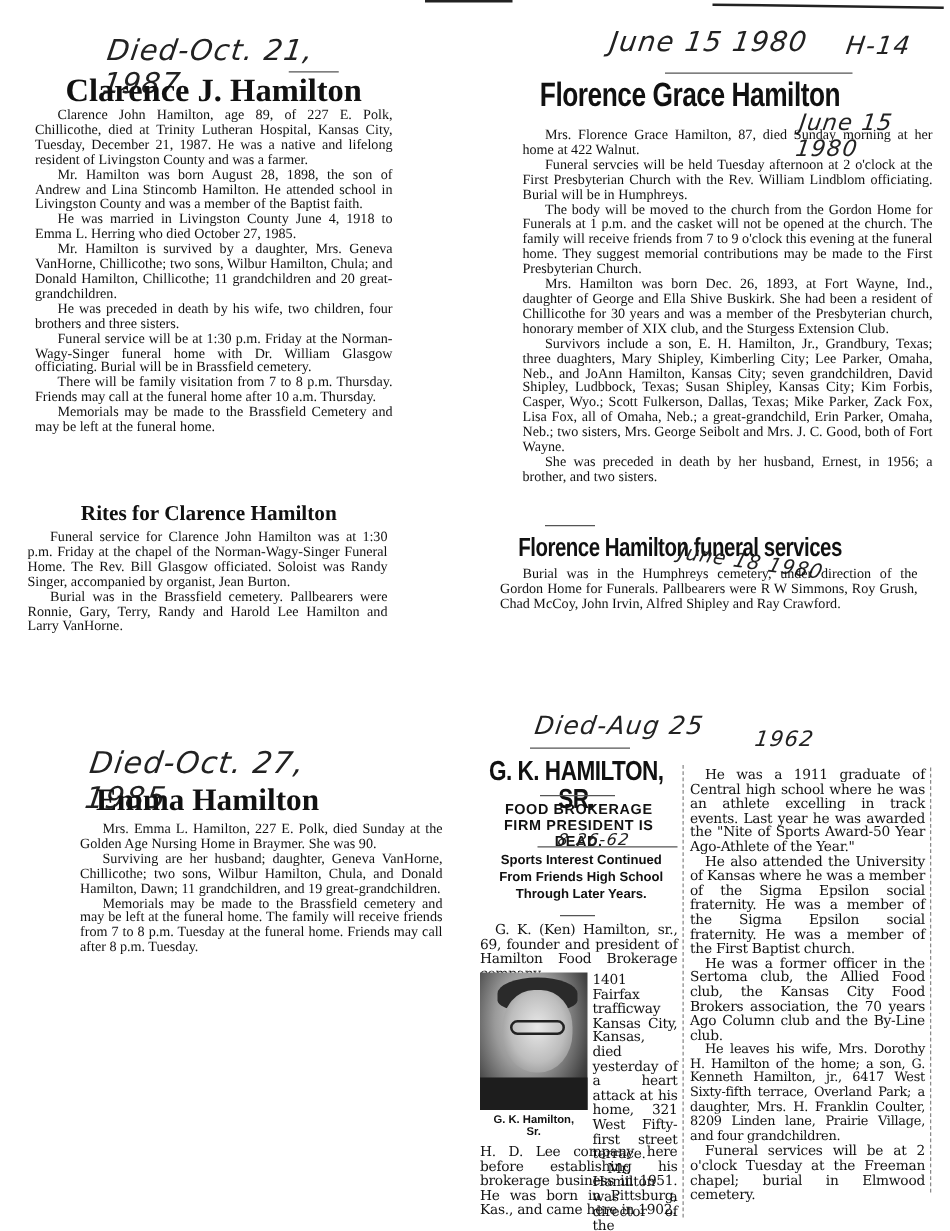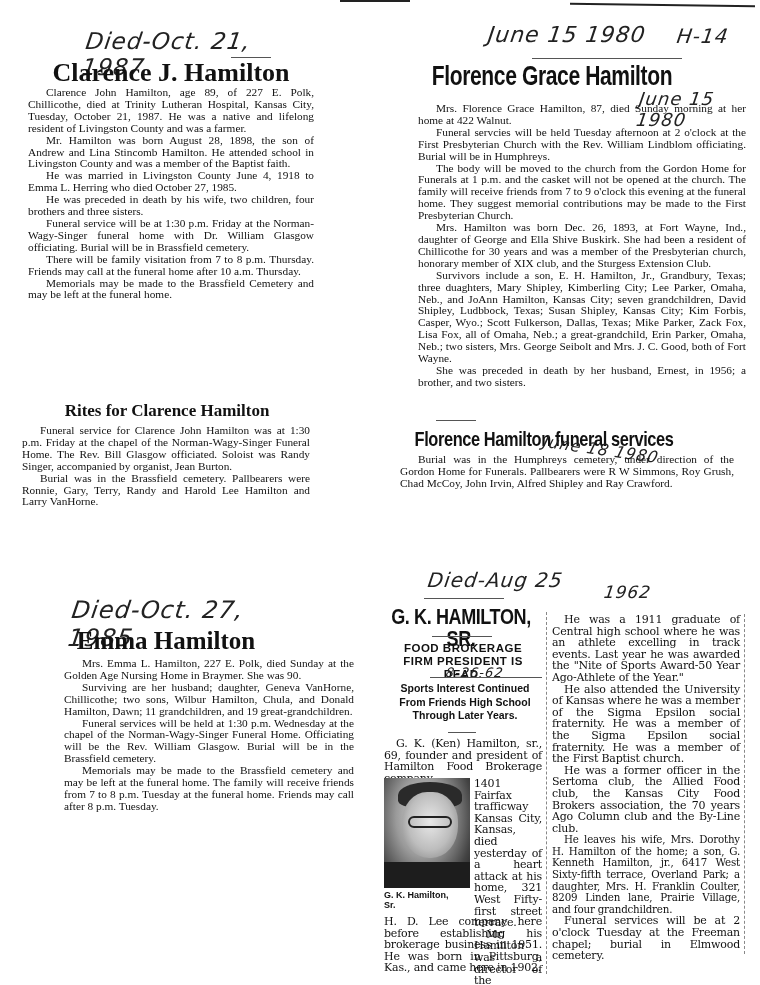--- a/index.html
+++ b/index.html
@@ -10,36 +10,37 @@
   .head-cond { font-family:"Liberation Sans","DejaVu Sans",sans-serif; font-weight:bold; color:#111; margin:0; text-align:center; line-height:1; transform:scaleX(0.78); transform-origin:center; letter-spacing:-0.5px; }
   .body p { margin:0; text-indent:18px; text-align:justify; font-size:11.3px; line-height:11.9px; }
   .rule { position:absolute; height:2px; background:#222; }
   .rule.thin { height:1px; background:#555; }
   .vrule { position:absolute; width:0; border-left:1px dashed #888; }
   .photo { position:absolute; background:radial-gradient(ellipse at 45% 35%, #d9d9d9 0%, #9a9a9a 40%, #444 75%, #1a1a1a 100%); }
   .photo .face { position:absolute; left:18px; top:14px; width:56px; height:66px; border-radius:45% 45% 48% 48%; background:radial-gradient(ellipse at 50% 45%, #e8e8e8 0%, #bdbdbd 55%, #7a7a7a 100%); }
   .photo .hair { position:absolute; left:14px; top:4px; width:64px; height:26px; border-radius:50% 50% 30% 30%; background:#2a2a2a; }
   .photo .glasses { position:absolute; left:24px; top:38px; width:44px; height:12px; border:2px solid #222; border-radius:6px; box-sizing:border-box; }
   .photo .suit { position:absolute; left:0; bottom:0; width:100%; height:26px; background:#1d1d1d; }
-  .caption { position:absolute; font-family:"Liberation Sans","DejaVu Sans",sans-serif; font-weight:bold; font-size:9px; line-height:10px; }
+  .caption { position:absolute; font-family:"Liberation Sans","DejaVu Sans",sans-serif; font-weight:bold; font-size:9px; text-align:center; line-height:10px; }
   .sans-sub { font-family:"Liberation Sans","DejaVu Sans",sans-serif; font-weight:bold; text-align:center; margin:0; color:#111; }
   .gk p { margin:0; font-size:11px; line-height:11.6px; text-align:justify; text-indent:12px; font-family:"DejaVu Serif","Liberation Serif",serif; letter-spacing:-0.2px; }
   .gk p.noindent { text-indent:0; }
 </style>
 </head>
 <body>
 
 <div class="clip" style="left:26px; top:0; width:290px; height:400px;">
   <div class="hand" style="left:58px; top:28px; font-size:23px;">Died-Oct. 21, 1987</div>
   <div class="rule thin" style="left:205px; top:57px; width:40px;"></div>
   <h1 class="head-serif" style="position:absolute; left:0; top:60px; width:290px; font-size:26px;">Clarence J. Hamilton</h1>
   <div class="body" style="position:absolute; left:2px; top:87px; width:286px;">
-    <p>Clarence John Hamilton, age 89, of 227 E. Polk, Chillicothe, died at Trinity Lutheran Hospital, Kansas City, Tuesday, October 21, 1987. He was a native and lifelong resident of Livingston County and was a farmer.</p>
+    <p>Clarence John Hamilton, age 89, of 227 E. Polk, Chillicothe, died at Trinity Lutheran Hospital, Kansas City, Tuesday, December 21, 1987. He was a native and lifelong resident of Livingston County and was a farmer.</p>
     <p>Mr. Hamilton was born August 28, 1898, the son of Andrew and Lina Stincomb Hamilton. He attended school in Livingston County and was a member of the Baptist faith.</p>
     <p>He was married in Livingston County June 4, 1918 to Emma L. Herring who died October 27, 1985.</p>
+    <p>Mr. Hamilton is survived by a daughter, Mrs. Geneva VanHorne, Chillicothe; two sons, Wilbur Hamilton, Chula; and Donald Hamilton, Chillicothe; 11 grandchildren and 20 great-grandchildren.</p>
     <p>He was preceded in death by his wife, two children, four brothers and three sisters.</p>
     <p>Funeral service will be at 1:30 p.m. Friday at the Norman-Wagy-Singer funeral home with Dr. William Glasgow officiating. Burial will be in Brassfield cemetery.</p>
     <p>There will be family visitation from 7 to 8 p.m. Thursday. Friends may call at the funeral home after 10 a.m. Thursday.</p>
     <p>Memorials may be made to the Brassfield Cemetery and may be left at the funeral home.</p>
   </div>
 </div>
 
 <div class="clip" style="left:22px; top:398px; width:290px; height:140px;">
   <h2 class="head-serif" style="position:absolute; left:0; top:4px; width:290px; font-size:17px;">Rites for Clarence Hamilton</h2>
   <div class="body" style="position:absolute; left:0; top:27px; width:288px;">
@@ -47,21 +48,20 @@
     <p>Burial was in the Brassfield cemetery. Pallbearers were Ronnie, Gary, Terry, Randy and Harold Lee Hamilton and Larry VanHorne.</p>
   </div>
 </div>
 
 <div class="clip" style="left:20px; top:590px; width:292px; height:380px;">
   <div class="hand" style="left:50px; top:6px; font-size:24px;">Died-Oct. 27, 1985</div>
   <h1 class="head-serif" style="position:absolute; left:0; top:38px; width:292px; font-size:25px;">Emma Hamilton</h1>
   <div class="body" style="position:absolute; left:0; top:68px; width:290px;margin-left:44px;">
     <p>Mrs. Emma L. Hamilton, 227 E. Polk, died Sunday at the Golden Age Nursing Home in Braymer. She was 90.</p>
     <p>Surviving are her husband; daughter, Geneva VanHorne, Chillicothe; two sons, Wilbur Hamilton, Chula, and Donald Hamilton, Dawn; 11 grandchildren, and 19 great-grandchildren.</p>
-    <p>Funeral services will be held at 1:30 p.m. Wednesday at the chapel of the Norman-Wagy-Singer Funeral Home. Officiating will be the Rev. William Glasgow. Burial will be in the Brassfield cemetery.</p>
     <p>Memorials may be made to the Brassfield cemetery and may be left at the funeral home. The family will receive friends from 7 to 8 p.m. Tuesday at the funeral home. Friends may call after 8 p.m. Tuesday.</p>
   </div>
 </div>
 
 <div class="rule" style="left:340px; top:0px; width:70px;"></div>
 <div class="rule" style="left:570px; top:4px; width:185px; transform:rotate(0.8deg);"></div>
 <div class="clip" style="left:412px; top:0; width:338px; height:410px;">
   <div class="hand" style="left:76px; top:22px; font-size:22px;">June 15 1980</div>
   <div class="hand" style="left:265px; top:24px; font-size:20px;">H-14</div>
   <div class="rule thin" style="left:120px; top:58px; width:150px;"></div>

